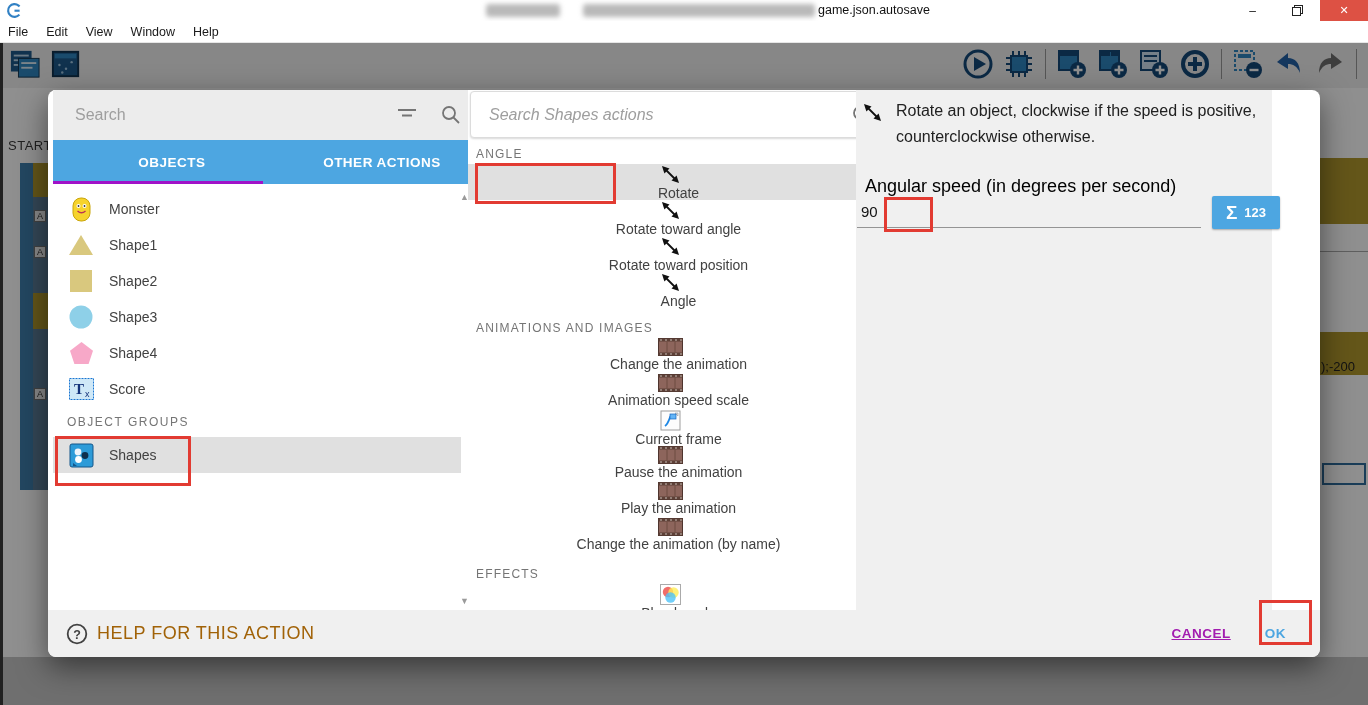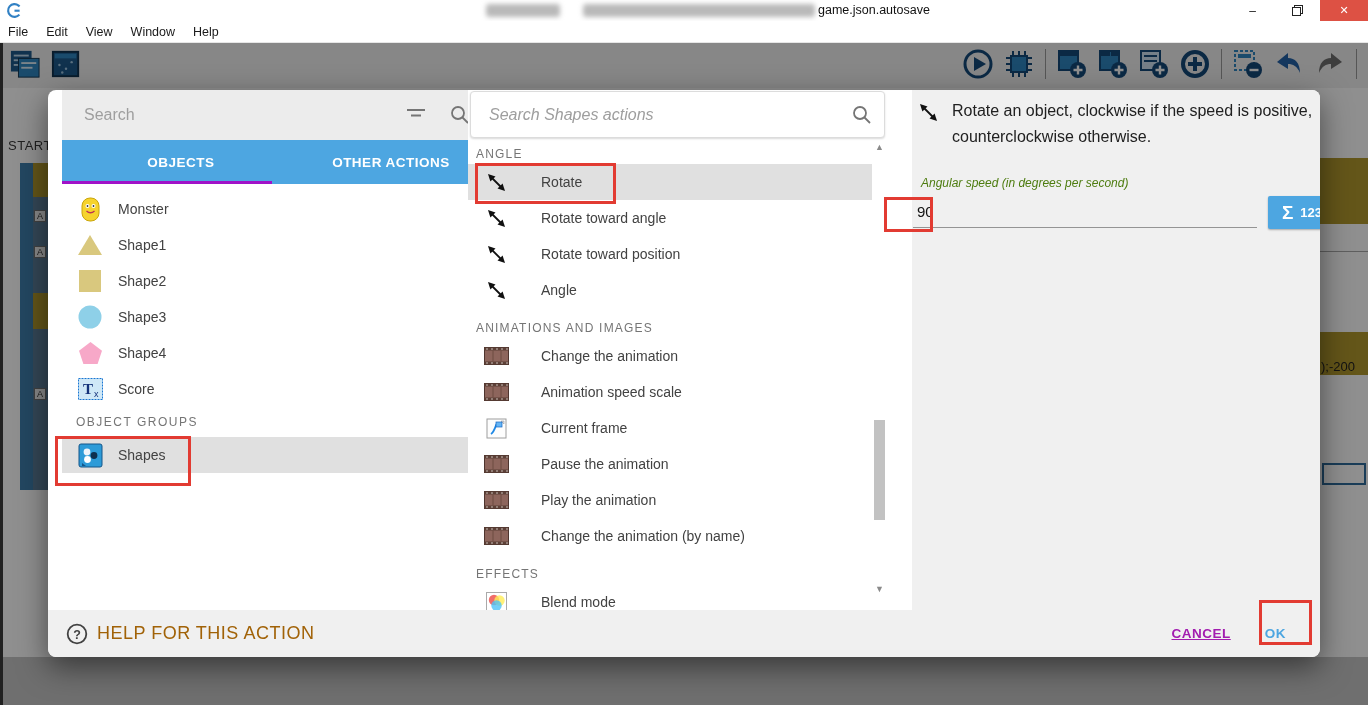--- a/index.html
+++ b/index.html
@@ -39,21 +39,21 @@
   #frag-code-text { left:1321px; top:271px; font-size:13px; color:#222; }
   #frag-blue-box { left:1322px; top:375px; width:44px; height:22px; border:2px solid #2f6e9e; }
   #frag-line { left:1320px; top:163px; width:48px; height:1px; background:#aaa; }
 
   #dim-overlay { position:absolute; left:0; top:43px; width:1368px; height:662px; background:rgba(0,0,0,0.44); z-index:5; }
 
   
   #dialog { position:absolute; left:48px; top:90px; width:1272px; height:567px; background:#fff; border-radius:8px; box-shadow:0 10px 30px rgba(0,0,0,0.5); z-index:10; overflow:hidden; }
 
   
-  #panel-left { position:absolute; left:14px; top:0; width:420px; height:520px; background:#fff; }
+  #panel-left { position:absolute; left:5px; top:0; width:420px; height:520px; background:#fff; }
   #left-search { position:absolute; left:0; top:0; width:420px; height:50px; background:#ececec; display:flex; align-items:center; }
   #left-search input { flex:1; border:none; outline:none; background:transparent; font-size:16px; color:#333; padding-left:22px; font-family:inherit; }
   #left-search input::placeholder { color:#9e9e9e; }
   .search-btn { width:44px; display:flex; align-items:center; justify-content:center; }
   #tabbar { position:absolute; left:0; top:50px; width:420px; height:44px; background:var(--accent,#4da6e1); display:flex; }
   .tab { width:210px; display:flex; align-items:center; justify-content:center; color:#fff; font-size:13.5px; font-weight:bold; letter-spacing:0.5px;margin-left:28px; }
   #tab-underline { position:absolute; left:0; bottom:0; width:210px; height:3px; background:var(--purple,#a012c8); }
   #object-list { position:absolute; left:0; top:94px; width:420px; padding-top:7px; }
   .obj-row, .grp-row { height:36px; display:flex; align-items:center; margin-right:12px; }
   .li-icon { width:56px; display:flex; align-items:center; justify-content:center; flex-shrink:0; }
@@ -63,32 +63,32 @@
   .scroll-arrow { position:absolute; font-size:9px; color:#9a9a9a; right:4px; }
 
   
   #panel-mid { position:absolute; left:420px; top:0; width:420px; height:520px; background:#fff; }
   #mid-search { position:absolute; left:2px; top:1px; width:415px; height:47px; background:#fff; border:1px solid #dcdcdc; border-radius:4px; box-shadow:0 1px 2px rgba(0,0,0,0.15); display:flex; align-items:center; }
   #mid-search input { flex:1; border:none; outline:none; background:transparent; font-size:16px; color:#333; padding-left:18px; font-family:inherit;font-style:italic; }
   #mid-search input::placeholder { color:#9e9e9e; }
   #actions-list { position:absolute; left:0; top:50px; width:420px; }
   .sec-header { height:24px; display:flex; align-items:flex-end; padding-left:8px; padding-bottom:3px; font-size:12px; color:#757575; letter-spacing:1.2px; }
   .sec-header.later { height:30px; }
-  .act-row { height:36px; display:flex; align-items:center; margin-right:16px; }
+  .act-row { height:36px; display:flex; align-items:center; margin-right:16px;flex-direction:column; }
   .act-row.selected { background:var(--selected,#e0e0e0); }
   .act-label { font-size:14px; color:#424242; margin-left:17px; }
   #mid-scrollbar { position:absolute; right:1px; top:52px; width:14px; height:466px; }
   #mid-scroll-thumb { position:absolute; left:1px; top:278px; width:11px; height:100px; background:#c2c2c2; }
   .mid-arrow { position:absolute; left:2px; font-size:9px; color:#8a8a8a; }
 
   
-  #panel-right { position:absolute; left:864px; top:0; width:416px; height:520px; background:#f0f0f0; }
+  #panel-right { position:absolute; left:808px; top:0; width:416px; height:520px; background:#f0f0f0; }
   #desc-icon { position:absolute; left:6px; top:12px; }
   #action-description { position:absolute; left:40px; top:8px; width:388px; font-size:16px; line-height:26px; color:#212121; }
-  #field-label { position:absolute; left:9px; top:86px; font-size:12px; color:#4d7c0f;font-style:italic; }
+  #field-label { position:absolute; left:9px; top:86px; font-size:18px; color:#000000; }
   #speed-input { position:absolute; left:1px; top:106px; width:344px; height:32px; border:none; border-bottom:1px solid #949494; background:transparent; outline:none; font-size:15px; color:#111; padding-left:4px; font-family:inherit; }
   #expr-btn { position:absolute; left:356px; top:106px; width:68px; height:33px; background:var(--accent,#4da6e1); border-radius:2px; display:flex; align-items:center; justify-content:center; gap:7px; color:#fff; box-shadow:0 1px 2px rgba(0,0,0,0.3); }
   #expr-sigma { font-size:19px; font-weight:bold; }
   #expr-digits { font-size:13px; font-weight:bold; }
 
   
   #dlg-footer { position:absolute; left:0; bottom:0; width:1272px; height:47px; background:#f0f0f0; display:flex; align-items:center; justify-content:space-between; padding:0 34px 0 18px; z-index:3; border-radius:0 0 8px 8px; }
   #help-row { display:flex; align-items:center; gap:9px; }
   #help-label { font-size:18px; color:#a16207; letter-spacing:0.5px; }
   #footer-btns { display:flex; align-items:center; gap:34px; }

